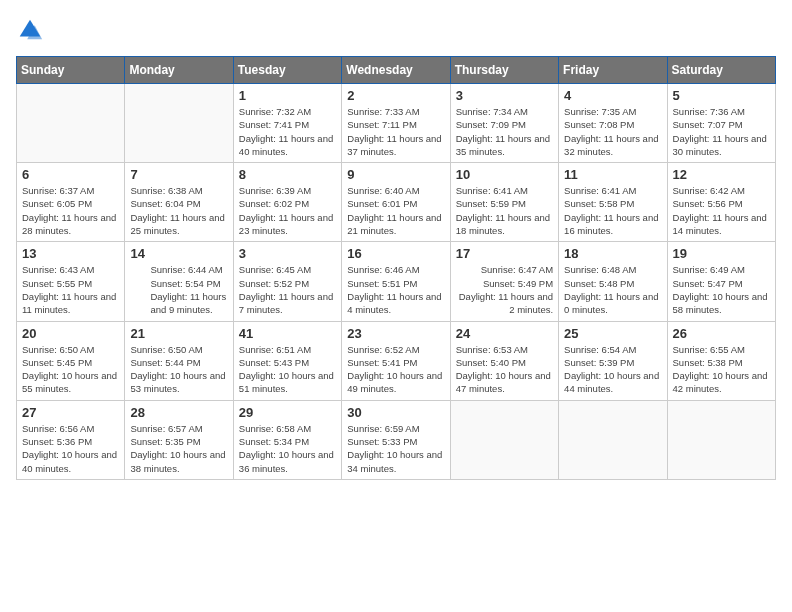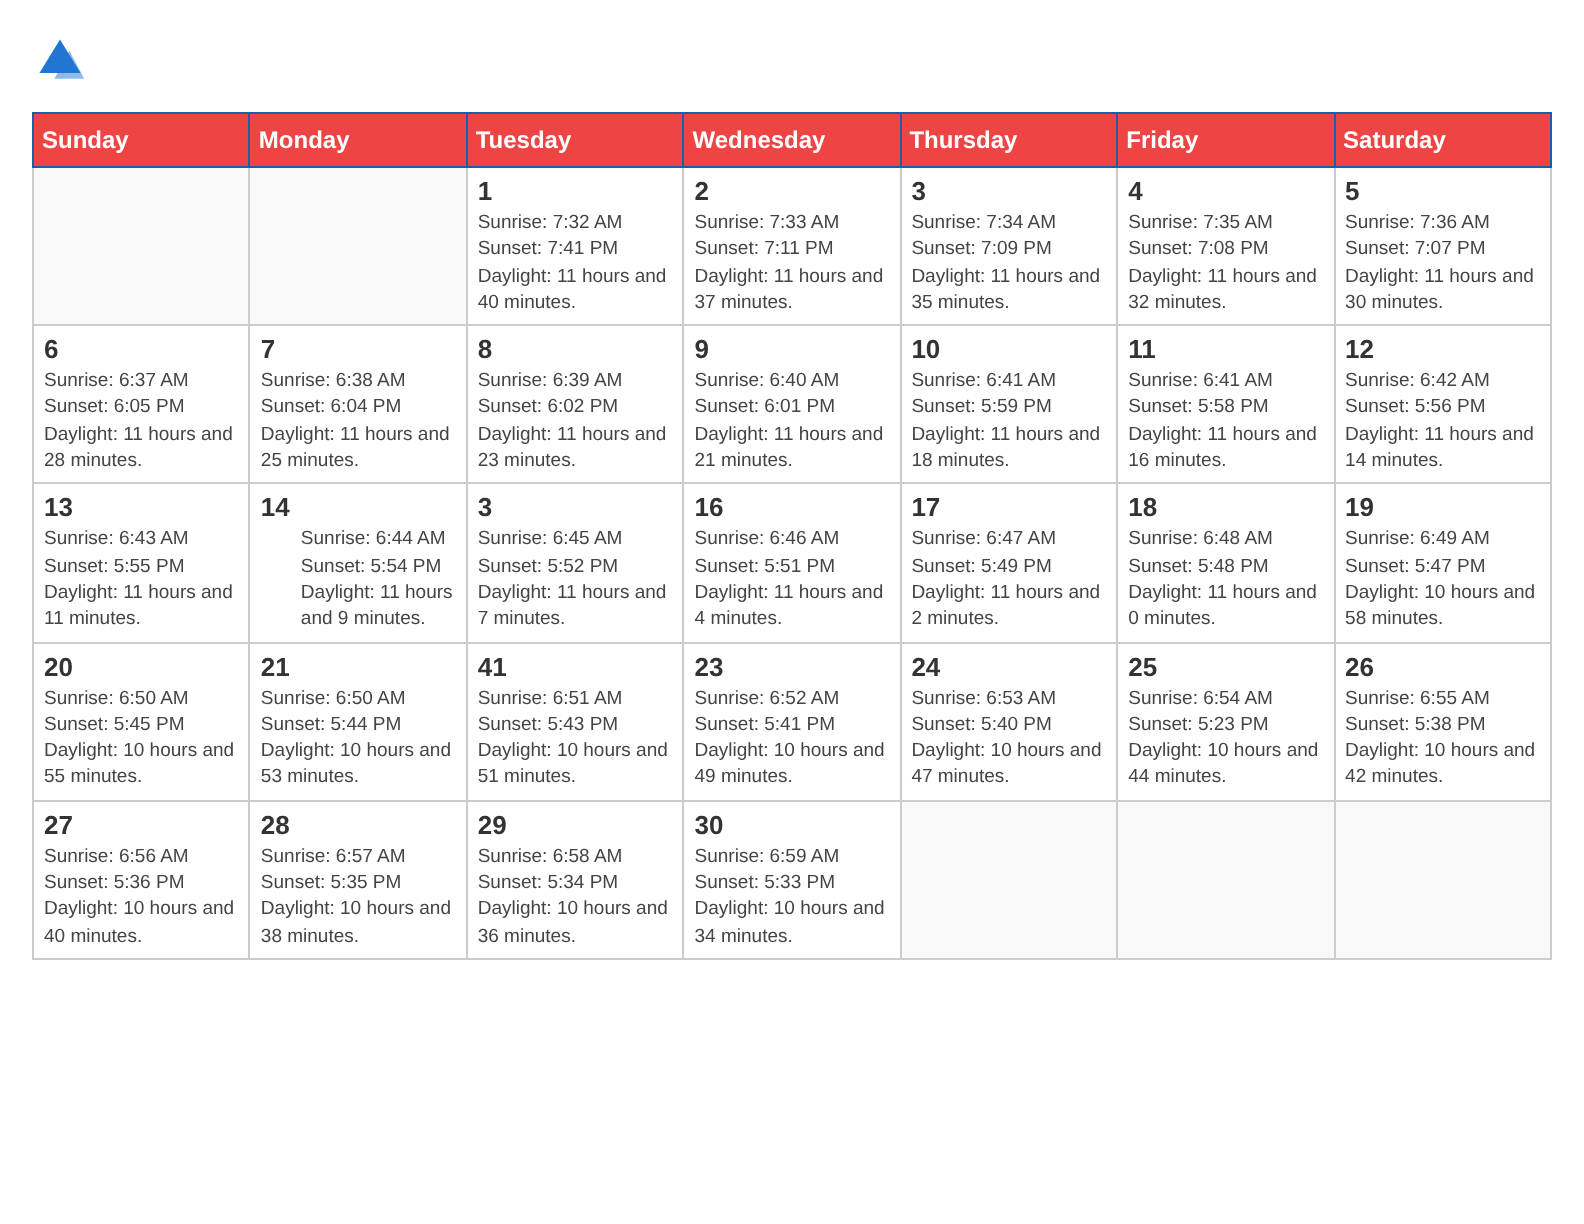--- a/index.html
+++ b/index.html
@@ -45,21 +45,21 @@
     .location-title {
       font-size: 14px;
       color: #333;
     }
     .calendar {
       width: 100%;
       border-collapse: collapse;
       border: 1px solid #ccc;
     }
     .calendar th {
-      background: #ef4444;
+      background: #737373;
       color: #fff;
       font-size: 12px;
       font-weight: bold;
       padding: 6px 4px;
       text-align: left;
       border: 1px solid #1a5faa;
     }
     .calendar td {
       border: 1px solid #ccc;
       vertical-align: top;
@@ -216,21 +216,21 @@
 Daylight: 11 hours and 7 minutes.</div>
         </td>
         <td>
           <div class="day-num">16</div>
           <div class="day-detail" style="white-space: pre-line;">Sunrise: 6:46 AM
 Sunset: 5:51 PM
 Daylight: 11 hours and 4 minutes.</div>
         </td>
         <td>
           <div class="day-num">17</div>
-          <div class="day-detail" style="white-space: pre-line;">Sunrise: 6:47 AM
+          <div class="day-detail" style="white-space: pre-line; text-align: right;">Sunrise: 6:47 AM
 Sunset: 5:49 PM
 Daylight: 11 hours and 2 minutes.</div>
         </td>
         <td>
           <div class="day-num">18</div>
           <div class="day-detail" style="white-space: pre-line;">Sunrise: 6:48 AM
 Sunset: 5:48 PM
 Daylight: 11 hours and 0 minutes.</div>
         </td>
         <td>
@@ -267,21 +267,21 @@
         </td>
         <td>
           <div class="day-num">24</div>
           <div class="day-detail" style="white-space: pre-line;">Sunrise: 6:53 AM
 Sunset: 5:40 PM
 Daylight: 10 hours and 47 minutes.</div>
         </td>
         <td>
           <div class="day-num">25</div>
           <div class="day-detail" style="white-space: pre-line;">Sunrise: 6:54 AM
-Sunset: 5:23 PM
+Sunset: 5:39 PM
 Daylight: 10 hours and 44 minutes.</div>
         </td>
         <td>
           <div class="day-num">26</div>
           <div class="day-detail" style="white-space: pre-line;">Sunrise: 6:55 AM
 Sunset: 5:38 PM
 Daylight: 10 hours and 42 minutes.</div>
         </td>
       </tr>
       <tr>

